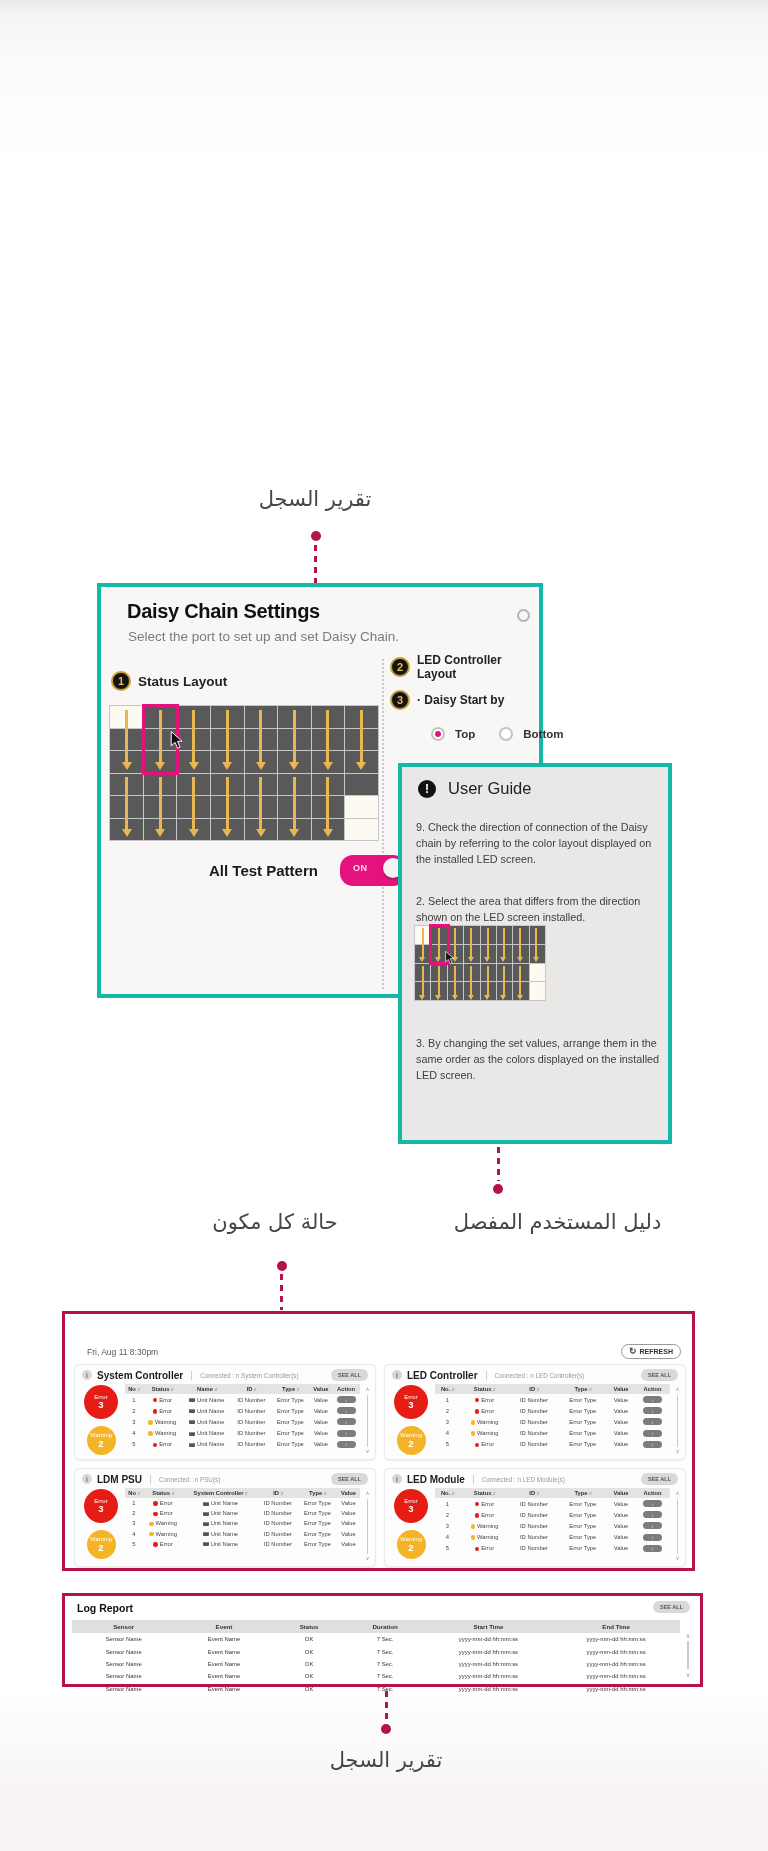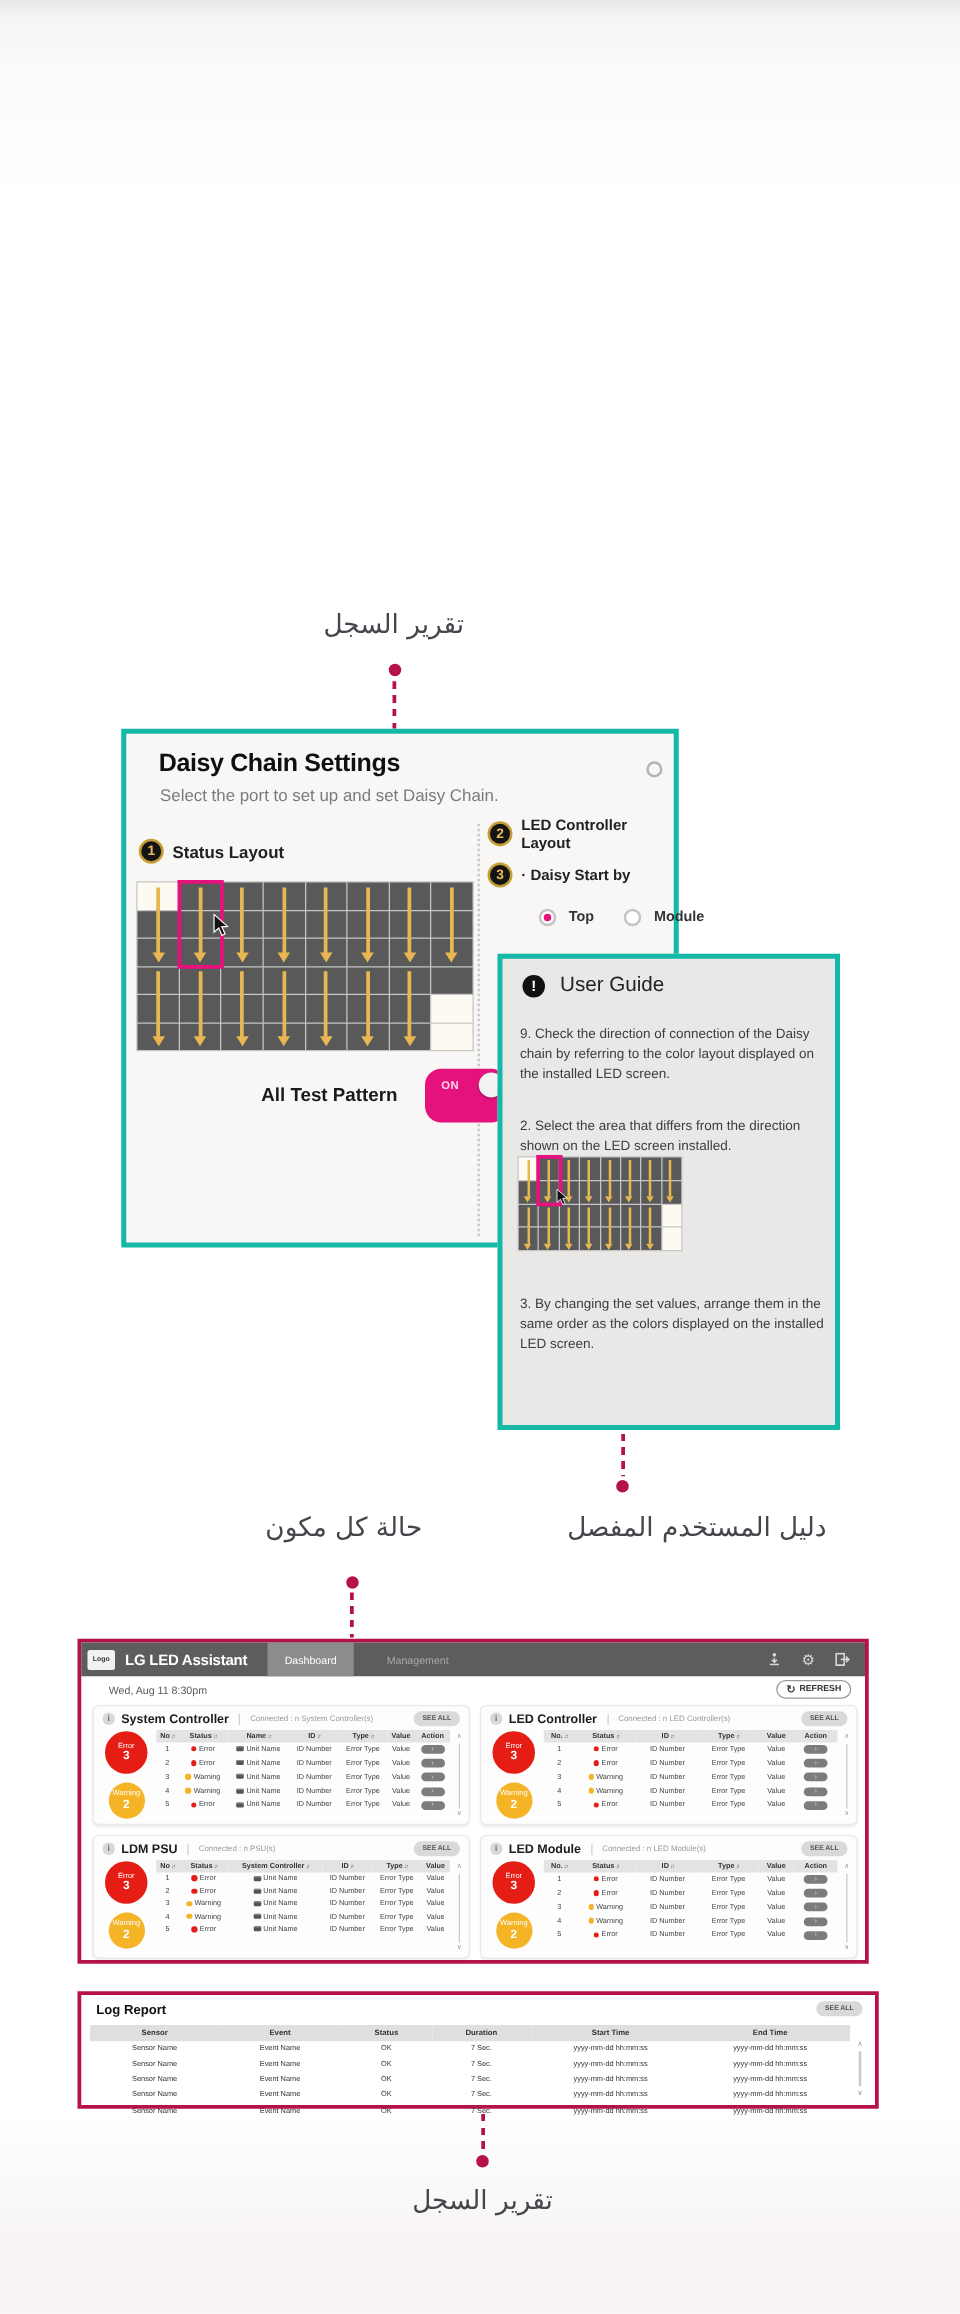--- a/index.html
+++ b/index.html
@@ -44,21 +44,21 @@
   .highlight{position:absolute;top:-2px;bottom:-2px;border:3px solid #e5127d;box-sizing:border-box;z-index:3;}
   .cursor{z-index:4;}
   
   .radio-row{left:330px;top:140px;display:flex;align-items:center;gap:10px;white-space:nowrap;}
   .radio{width:14px;height:14px;border-radius:50%;border:2px solid #c4c4c4;background:#fff;position:relative;box-sizing:border-box;flex:0 0 auto;}
   .radio.sel::after{content:"";position:absolute;inset:2px;border-radius:50%;background:#e5127d;}
   .radio-label{font-size:11.5px;font-weight:bold;color:#333;margin-right:14px;}
   
   .tp-row{left:108px;top:268px;display:flex;align-items:center;gap:22px;}
   .tp-label{font-size:15px;font-weight:bold;color:#1a1a1a;}
-  .toggle{width:66px;height:43px;border-radius:13px;background:#e5127d;position:relative;border:none;padding:0;cursor:pointer;}
+  .toggle{width:66px;height:31px;border-radius:13px;background:#e5127d;position:relative;border:none;padding:0;cursor:pointer;}
   .toggle .on-txt{position:absolute;left:13px;top:8px;font-size:9px;font-weight:bold;color:#ffd7ea;letter-spacing:0.5px;}
   .toggle .knob{position:absolute;right:3px;top:3px;width:20px;height:20px;border-radius:50%;background:#f3f3f3;box-shadow:0 1px 2px rgba(0,0,0,.35);}
 
   
   #guide{left:398px;top:763px;width:274px;height:381px;background:#e9e8e6;z-index:6;}
   .ug-head{left:16px;top:12px;display:flex;align-items:center;gap:12px;}
   .ug-alert{width:18px;height:18px;border-radius:50%;background:#111;color:#fff;font-size:12px;font-weight:bold;
     display:flex;align-items:center;justify-content:center;}
   .ug-title{font-size:16.5px;color:#222;}
   .ug-p{left:14px;width:248px;font-size:10.8px;line-height:1.5;color:#3d3d3d;}
@@ -226,21 +226,21 @@
   </div>
   <div class="abs step-row" style="left:289px;top:103px;">
     <span class="step-badge">3</span>
     <span class="step-label sm">· Daisy Start by</span>
   </div>
 
   <div class="abs radio-row">
     <span class="radio sel"></span>
     <span class="radio-label">Top</span>
     <span class="radio"></span>
-    <span class="radio-label">Module</span>
+    <span class="radio-label">Bottom</span>
   </div>
 
   <div class="abs tp-row">
     <span class="tp-label">All Test Pattern</span>
     <button class="toggle">
       <span class="on-txt">ON</span>
       <span class="knob"></span>
     </button>
   </div>
 </div>
@@ -315,40 +315,22 @@
 </div>
 
 <div class="abs conn-line" style="left:497px;top:1147px;height:34px;"></div>
 <div class="abs conn-dot" style="left:493px;top:1184px;"></div>
 <div class="abs ar-label" style="left:165px;top:1210px;width:220px;">حالة كل مكون</div>
 <div class="abs ar-label" style="left:450px;top:1210px;width:215px;">دليل المستخدم المفصل</div>
 <div class="abs conn-dot" style="left:277px;top:1261px;"></div>
 <div class="abs conn-line" style="left:280px;top:1274px;height:36px;"></div>
 
 <div id="dash" class="abs">
-  <div class="topbar">
-    <span class="logo-badge">Logo</span>
-    <span class="app-title">LG LED Assistant</span>
-    <span class="tab active">Dashboard</span>
-    <span class="tab" style="margin-left:12px;">Management</span>
-    <span class="bar-icons">
-      <svg width="11" height="11" viewBox="0 0 12 12">
-        <circle cx="6" cy="2" r="1.6" fill="#d6d6d6"></circle>
-        <path d="M6 4.6 L6 8.2 M3.8 6.4 L6 8.6 L8.2 6.4" stroke="#d6d6d6" stroke-width="1.3" fill="none"></path>
-        <path d="M2 10.5 L10 10.5" stroke="#d6d6d6" stroke-width="1.3"></path>
-      </svg>
-      <span class="g gear-glyph">⚙</span>
-      <svg width="12" height="11" viewBox="0 0 13 12">
-        <path d="M1 1 L8 1 L8 11 L1 11 Z" fill="none" stroke="#d6d6d6" stroke-width="1.4"></path>
-        <path d="M5 6 L12 6 M9.6 3.6 L12 6 L9.6 8.4" stroke="#d6d6d6" stroke-width="1.4" fill="none"></path>
-      </svg>
-    </span>
-  </div>
-
-  <div class="abs date-txt">Wed, Aug 11 8:30pm</div>
+
+  <div class="abs date-txt">Fri, Aug 11 8:30pm</div>
   <button class="refresh-btn">
     <span class="refresh-glyph">↻</span>
     <span>REFRESH</span>
   </button>
 
   <div class="abs cards">
 
     <div class="card">
       <div class="card-head">
         <span class="info-ic">i</span>

